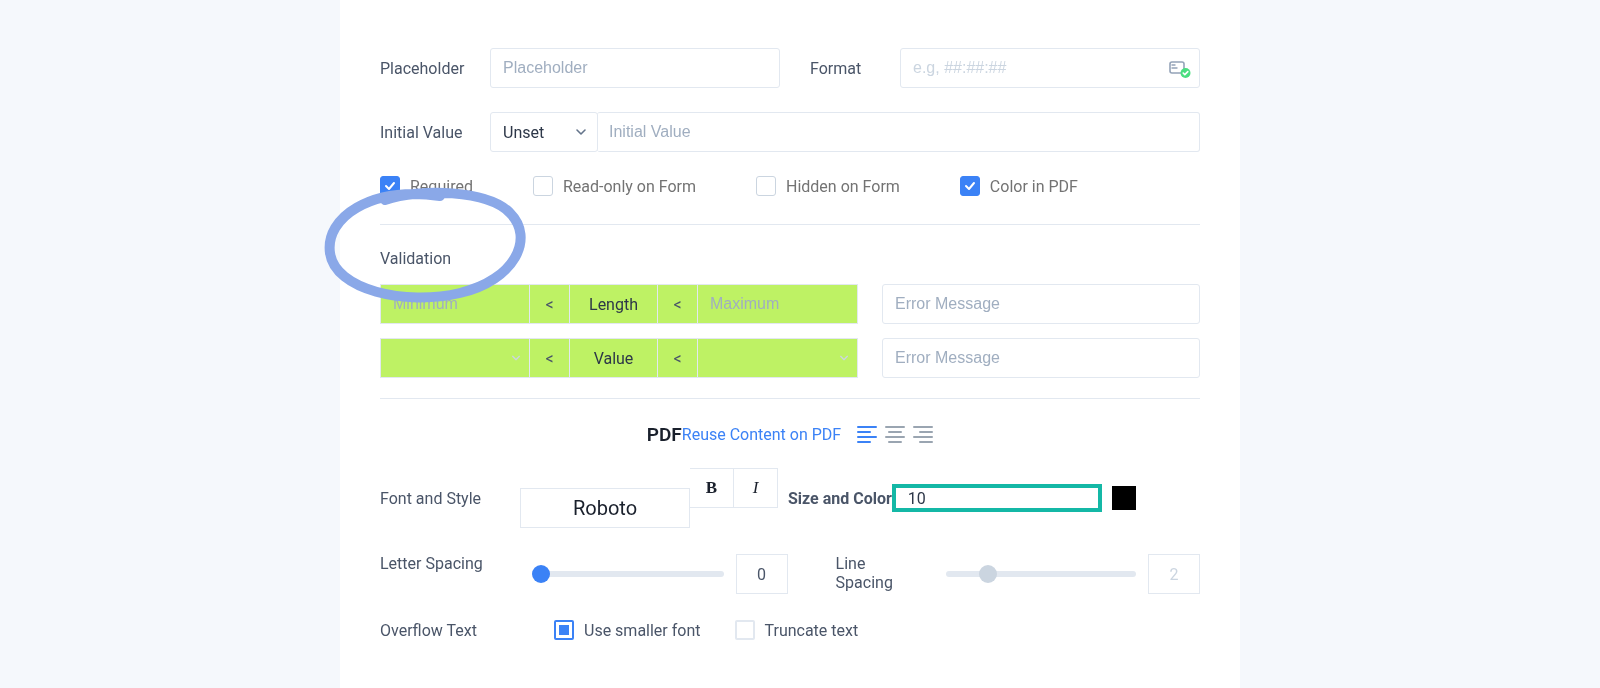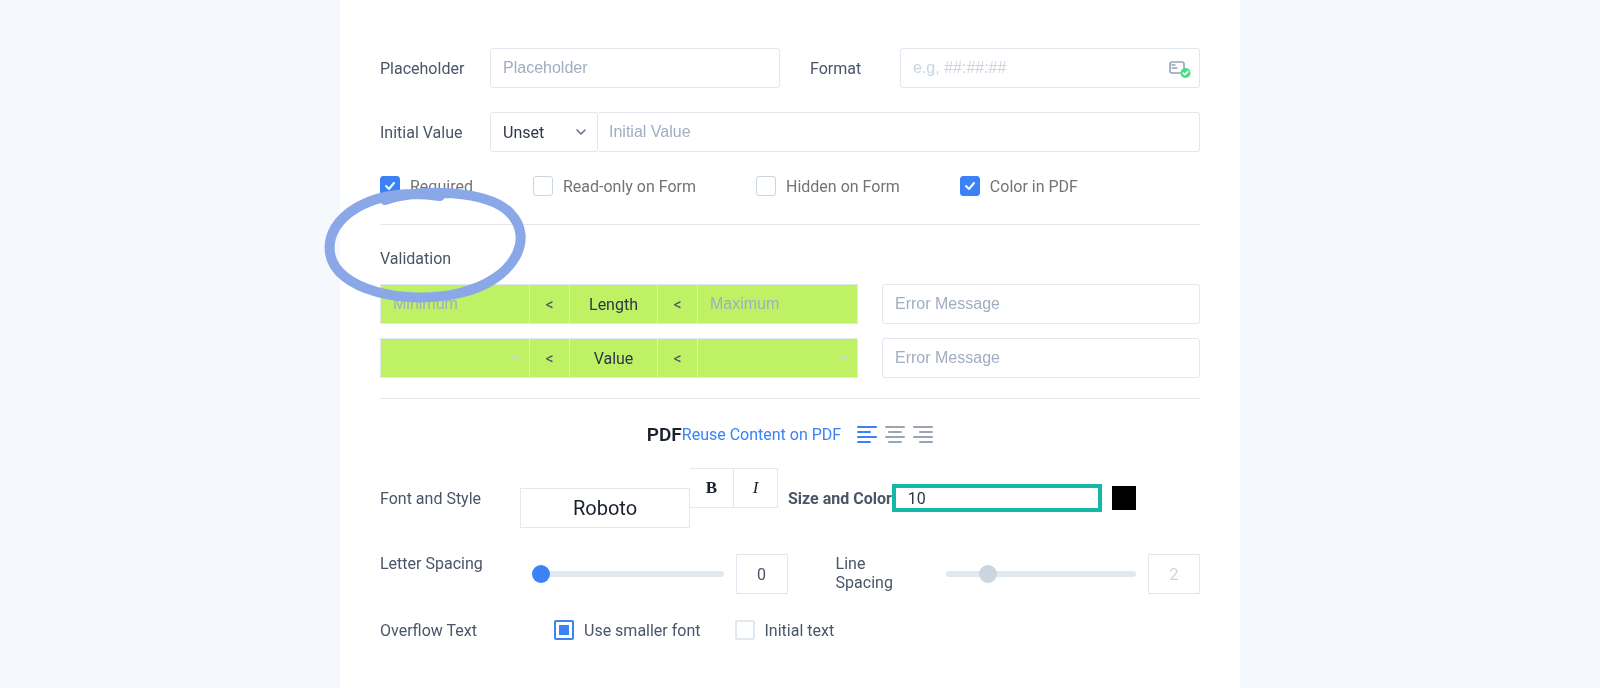--- a/index.html
+++ b/index.html
@@ -379,21 +379,21 @@
   </div>
 
   <div class="overflow-row">
     <div class="label-sm" style="width:140px;">Overflow Text</div>
     <label class="radio-item">
       <span class="radio-box selected"></span>
       <span>Use smaller font</span>
     </label>
     <label class="radio-item">
       <span class="radio-box grey"></span>
-      <span>Initial text</span>
+      <span>Truncate text</span>
     </label>
   </div>
 
   <svg class="annotation-circle" style="left:-30px; top:178px;" width="240" height="140" viewBox="0 0 240 140">
     <path d="M 130 18
              C 60 8, 15 40, 20 75
              C 25 112, 95 128, 150 115
              C 205 102, 225 60, 200 35
              C 178 12, 110 10, 75 22" fill="none" stroke="#8aa8e8" stroke-width="10" stroke-linecap="round" stroke-linejoin="round"></path>
   </svg>

